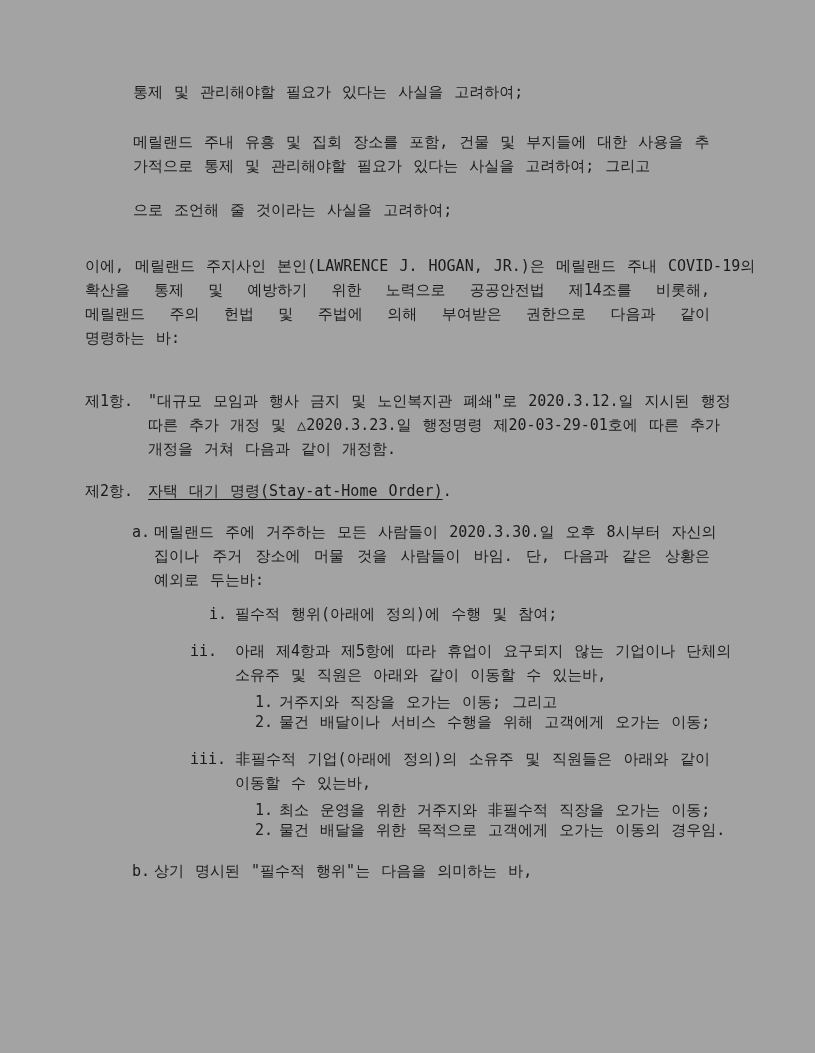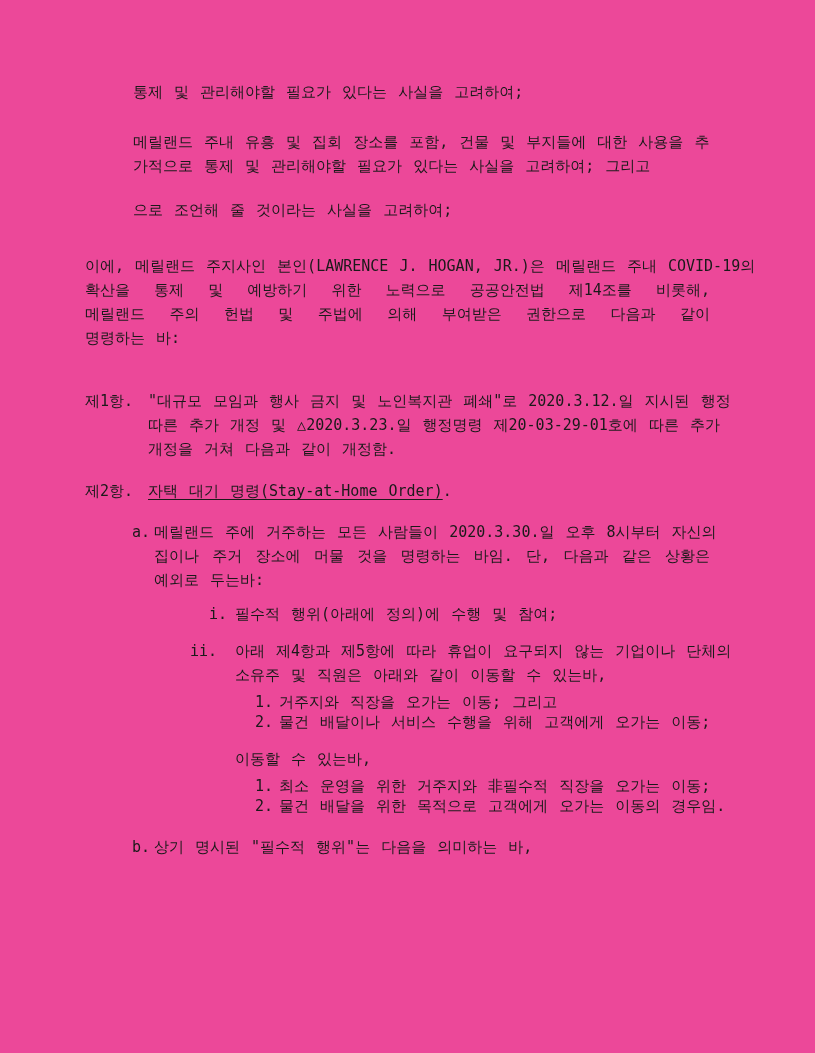--- a/index.html
+++ b/index.html
@@ -1,20 +1,20 @@
 <!DOCTYPE html>
 <html><head>
 <meta charset="utf-8">
 <style>
   html,body { margin:0; padding:0; background:#ffffff; }
   .page {
     position:relative;
     width:815px; height:1053px;
     box-sizing:border-box;
-    background:#ec4899;
+    background:#a3a3a3;
     color:#1a1a1a;
     padding:80px 105px 0 85px;
     font-family:"DejaVu Sans Mono","DejaVu Sans",sans-serif;
     font-size:15px;
     line-height:24px;
     word-spacing:2px;
     overflow:hidden;
   }
   .line { white-space:nowrap; }
   .j { text-align:justify; text-align-last:justify; }
@@ -81,21 +81,21 @@
   <div class="para mb17">
     <div class="line">
       <span class="sec-label">제2항.</span><span class="u">자택 대기 명령(Stay-at-Home Order)</span><span>.</span>
     </div>
   </div>
 
   <div class="para ml63 mb10">
     <div class="line j">
       <span class="m-a">a.</span><span>메릴랜드 주에 거주하는 모든 사람들이 2020.3.30.일 오후 8시부터 자신의</span>
     </div>
-    <div class="line j c22">집이나 주거 장소에 머물 것을 명령하는 바임. 단, 다음과 같은 상황은</div>
+    <div class="line j c22">집이나 주거 장소에 머물 것을 사람들이 바임. 단, 다음과 같은 상황은</div>
     <div class="line c22">예외로 두는바:</div>
   </div>
 
   <div class="para ml105 mb13">
     <div class="line">
       <span class="m-r">i.</span><span>필수적 행위(아래에 정의)에 수행 및 참여;</span>
     </div>
   </div>
 
   <div class="para ml105 mb5">
@@ -108,20 +108,23 @@
   <div class="para ml170 tight mb15">
     <div class="line">
       <span class="m-n">1.</span><span>거주지와 직장을 오가는 이동; 그리고</span>
     </div>
     <div class="line">
       <span class="m-n">2.</span><span>물건 배달이나 서비스 수행을 위해 고객에게 오가는 이동;</span>
     </div>
   </div>
 
   <div class="para ml105 mb5">
+    <div class="line j">
+      <span class="m-r">iii.</span><span>非필수적 기업(아래에 정의)의 소유주 및 직원들은 아래와 같이</span>
+    </div>
     <div class="line c45">이동할 수 있는바,</div>
   </div>
 
   <div class="para ml170 tight mb22">
     <div class="line">
       <span class="m-n">1.</span><span>최소 운영을 위한 거주지와 非필수적 직장을 오가는 이동;</span>
     </div>
     <div class="line">
       <span class="m-n">2.</span><span>물건 배달을 위한 목적으로 고객에게 오가는 이동의 경우임.</span>
     </div>

